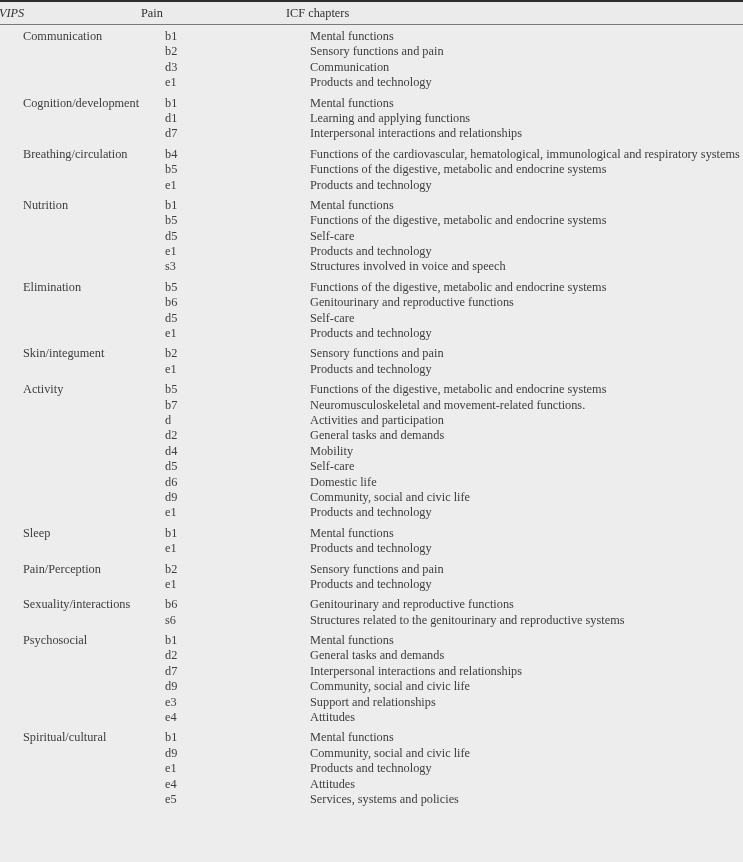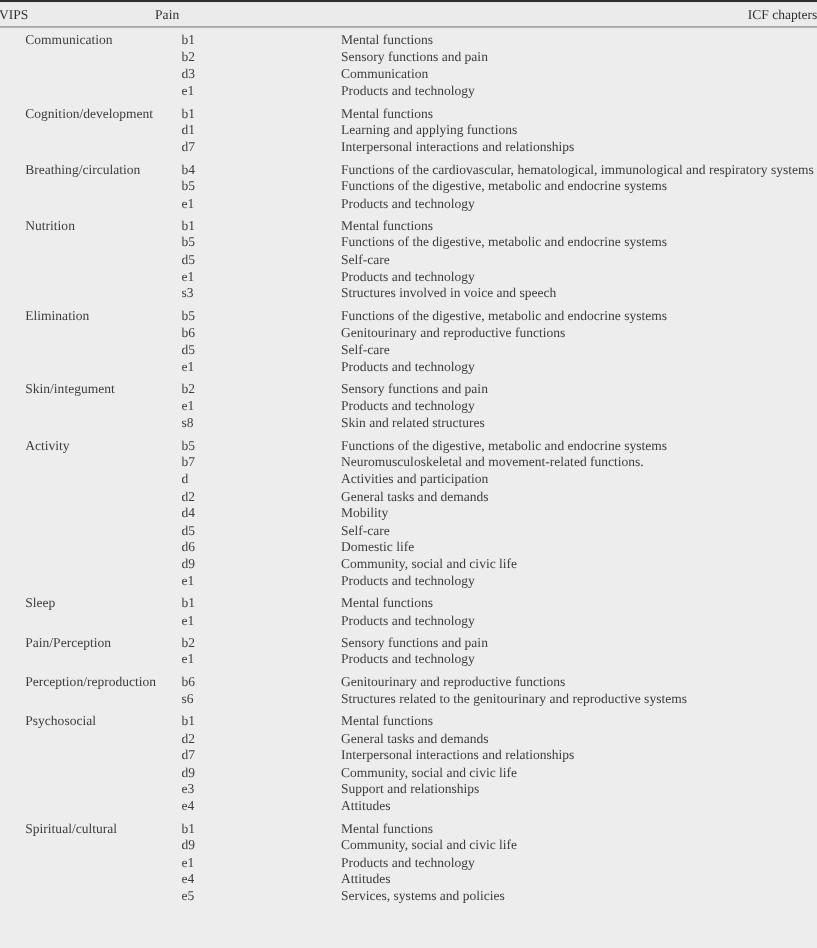--- a/index.html
+++ b/index.html
@@ -55,23 +55,23 @@
     background: #ebebeb;
   }
   .th {
     position: absolute;
     top: 4px;
     font-size: 12.3px;
     line-height: 15px;
     color: #303030;
     white-space: nowrap;
   }
-  .th-vips     { left: -1px; }
+  .th-vips     { left: -1px; font-style: italic; }
   .th-code     { left: 141px; }
-  .th-icf      { left: 286px; width: 457px; text-align: right; }
+  .th-icf      { left: 286px; width: 457px; text-align: left; }
 
   
   .tbody {
     position: absolute;
     left: 0;
     top: 25px;
     width: 743px;
   }
 
   .group {
@@ -224,25 +224,20 @@
         <div class="row">
           <div class="cell c-vips">Skin/integument</div>
           <div class="cell c-code">b2</div>
           <div class="cell c-icf">Sensory functions and pain</div>
         </div>
         <div class="row">
           <div class="cell c-vips"></div>
           <div class="cell c-code">e1</div>
           <div class="cell c-icf">Products and technology</div>
         </div>
-        <div class="row">
-          <div class="cell c-vips"></div>
-          <div class="cell c-code">s8</div>
-          <div class="cell c-icf">Skin and related structures</div>
-        </div>
       </div>
       <div class="group">
         <div class="row">
           <div class="cell c-vips">Activity</div>
           <div class="cell c-code">b5</div>
           <div class="cell c-icf">Functions of the digestive, metabolic and endocrine systems</div>
         </div>
         <div class="row">
           <div class="cell c-vips"></div>
           <div class="cell c-code">b7</div>
@@ -303,21 +298,21 @@
           <div class="cell c-icf">Sensory functions and pain</div>
         </div>
         <div class="row">
           <div class="cell c-vips"></div>
           <div class="cell c-code">e1</div>
           <div class="cell c-icf">Products and technology</div>
         </div>
       </div>
       <div class="group">
         <div class="row">
-          <div class="cell c-vips">Perception/reproduction</div>
+          <div class="cell c-vips">Sexuality/interactions</div>
           <div class="cell c-code">b6</div>
           <div class="cell c-icf">Genitourinary and reproductive functions</div>
         </div>
         <div class="row">
           <div class="cell c-vips"></div>
           <div class="cell c-code">s6</div>
           <div class="cell c-icf">Structures related to the genitourinary and reproductive systems</div>
         </div>
       </div>
       <div class="group">

